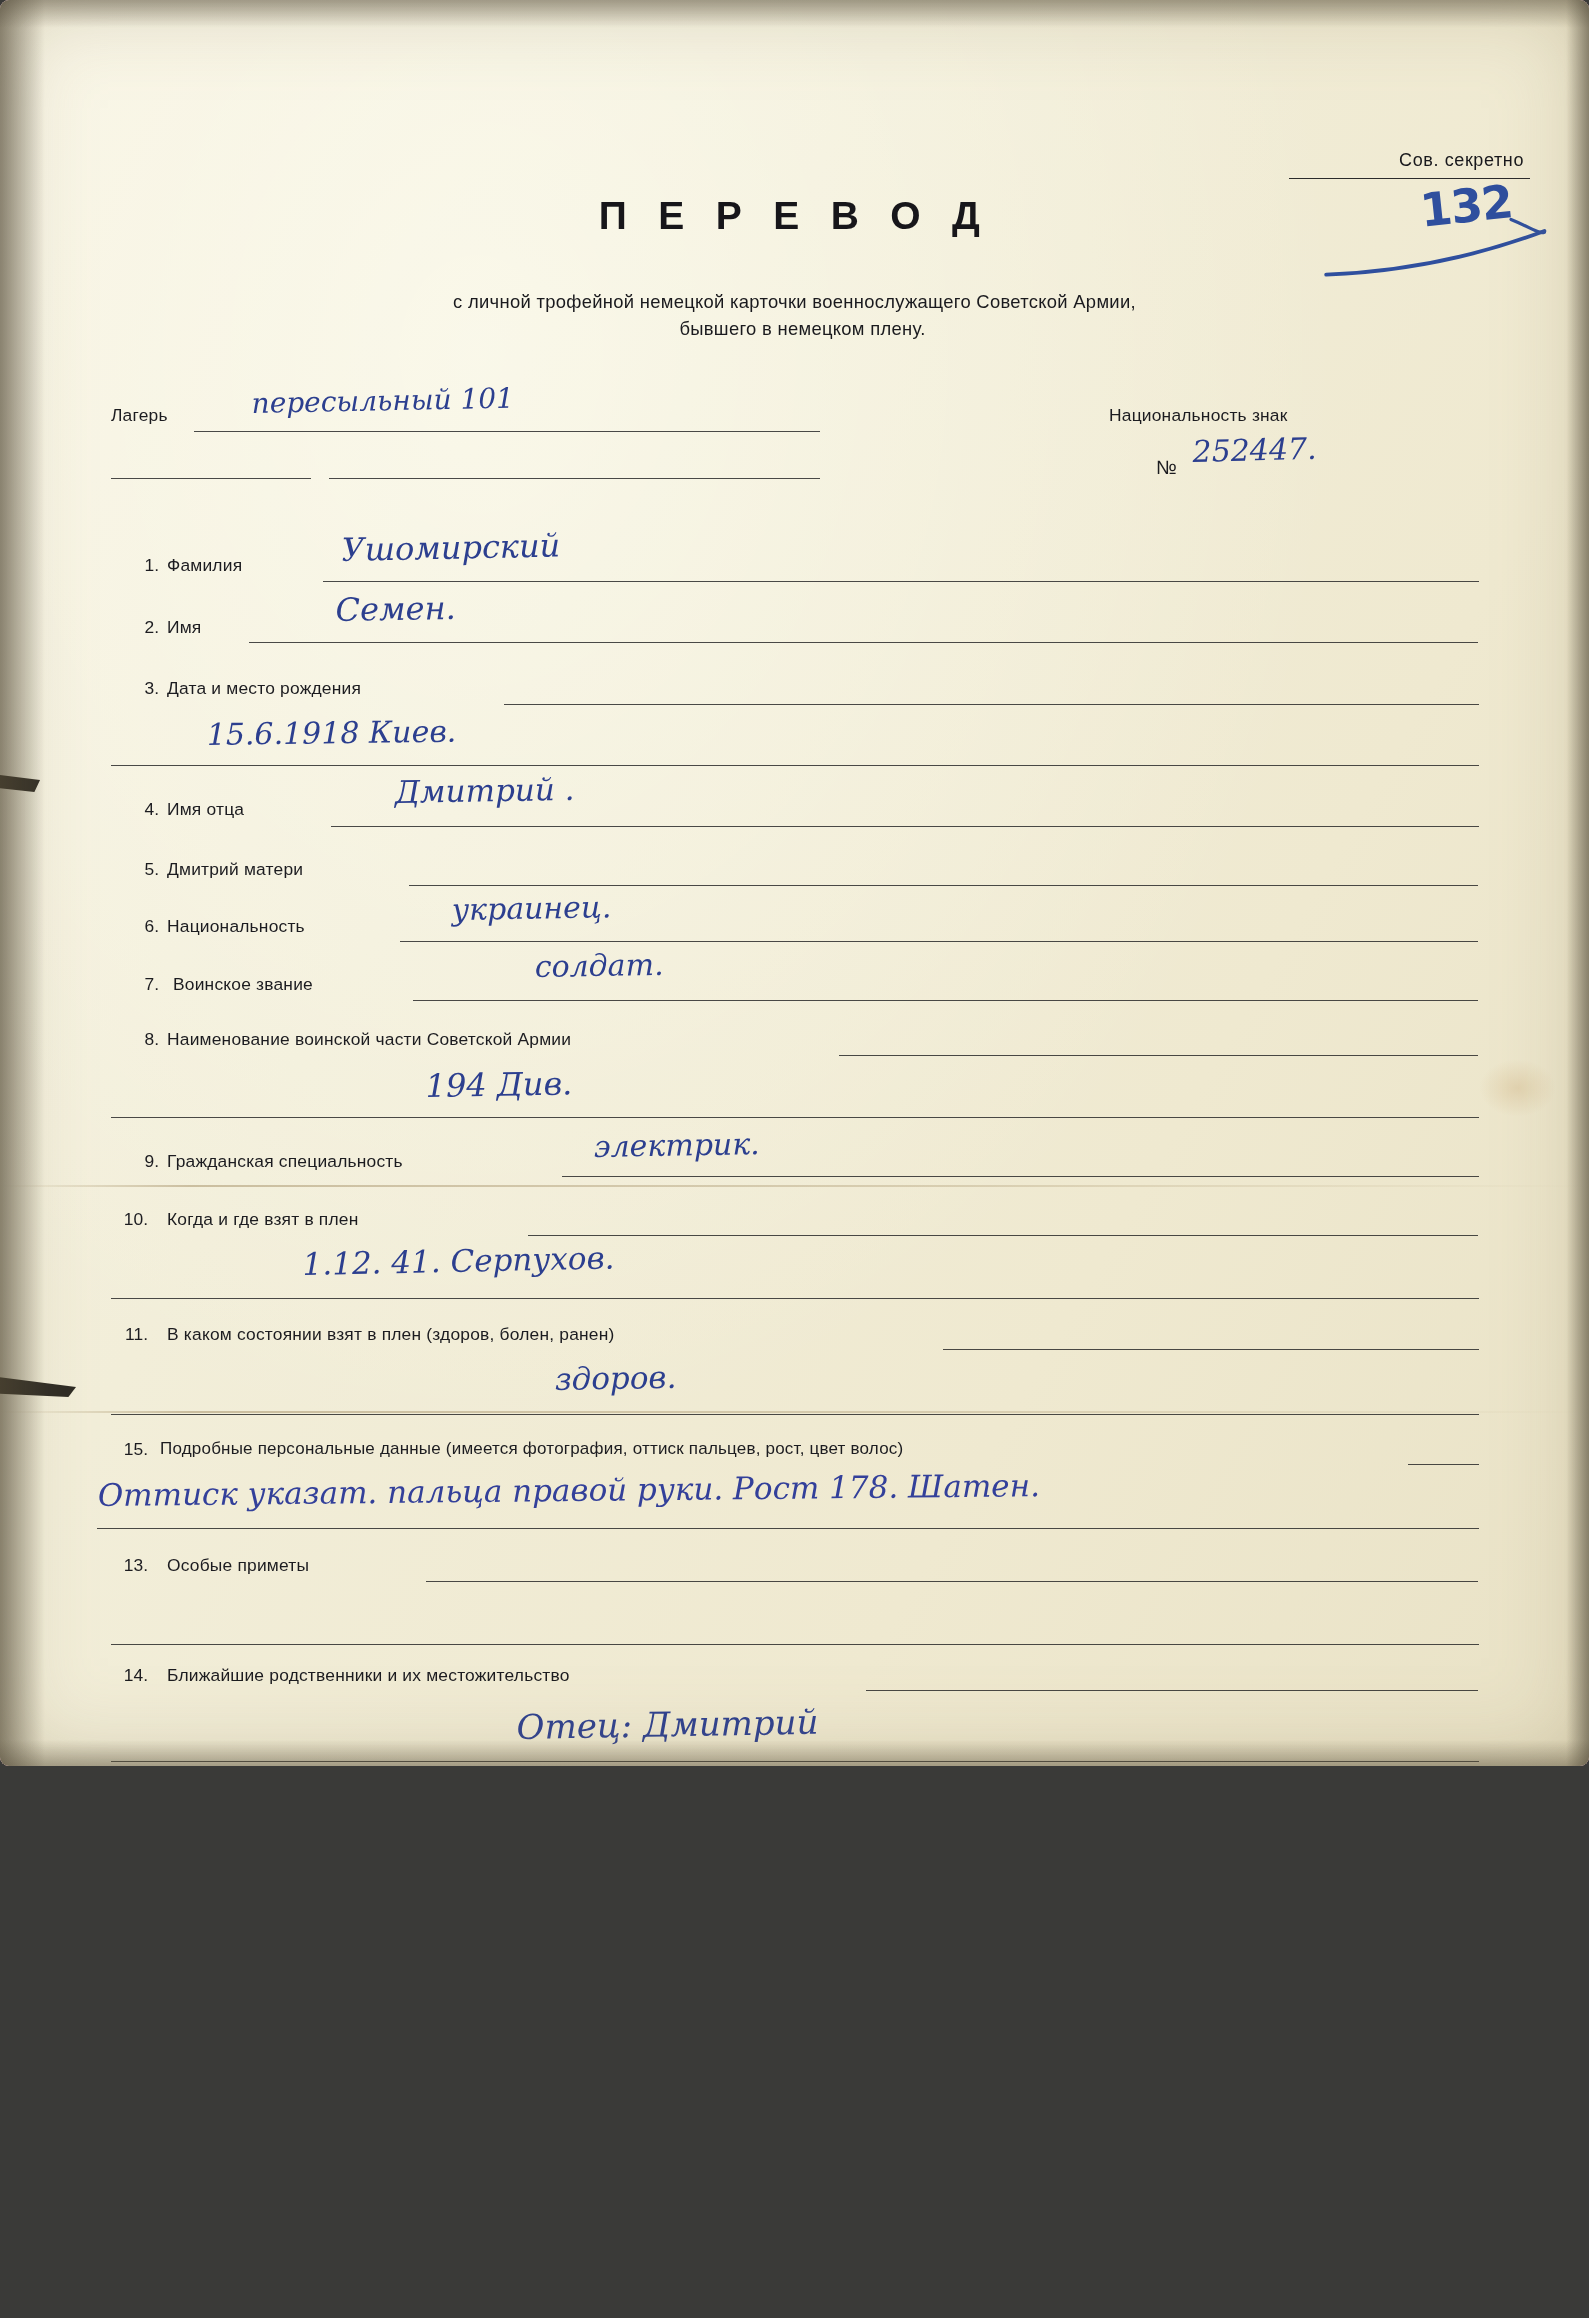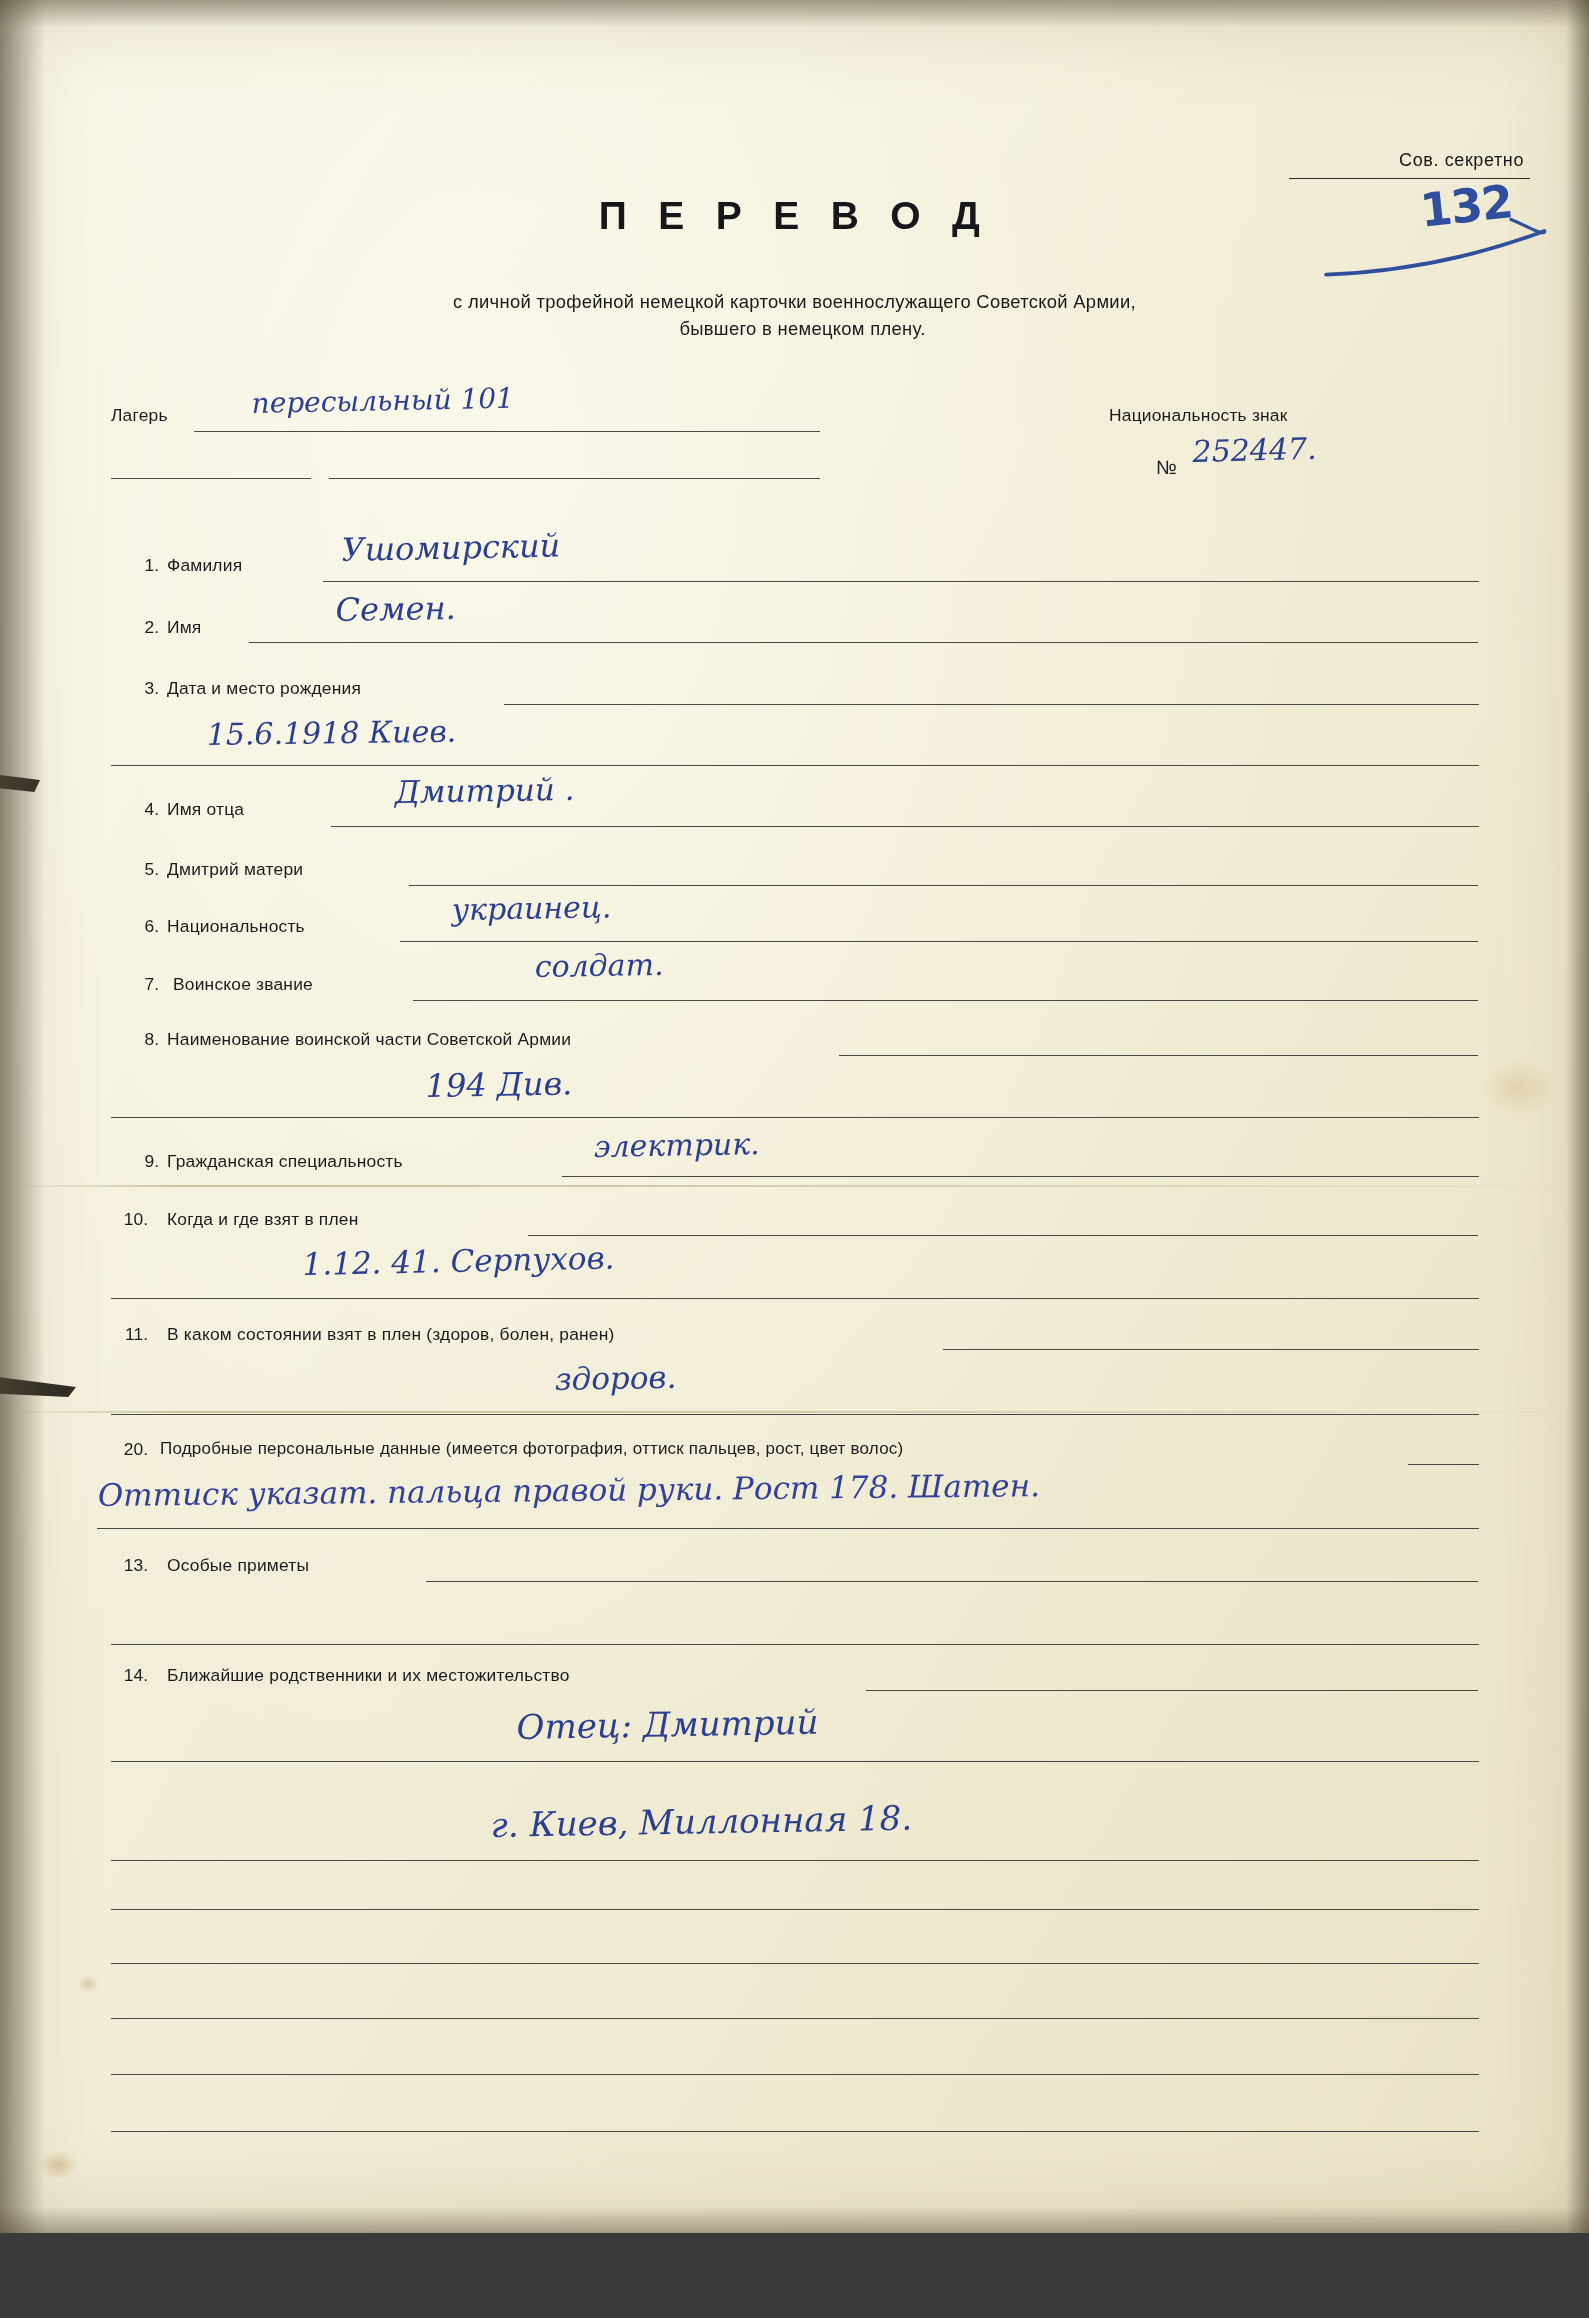--- a/index.html
+++ b/index.html
@@ -3,25 +3,26 @@
 <meta charset="utf-8">
 <style>
   html, body {
     margin: 0;
     padding: 0;
     background: #3a3a38;
   }
   .page {
     position: relative;
     width: 1589px;
-    height: 2233px;
+    height: 1766px;
     background: #f9a8d4;
     overflow: hidden;
     font-family: "Liberation Sans", sans-serif;
     color: #1d1d1d;
+    border-radius: 9px;
   }
   
   .paper-tint {
     position: absolute;
     inset: 0;
     background:
       radial-gradient(ellipse at 30% 20%, rgba(255,255,245,0.55), rgba(255,255,245,0) 55%),
       linear-gradient(120deg, #f7f3e2 0%, #f2eed9 35%, #efe9d0 70%, #e9e2c6 100%);
   }
   .edge-shadow {
@@ -262,21 +263,21 @@
   <div class="rule" style="left:528px; top:1235px; width:950px;"></div>
   <div class="rule" style="left:111px; top:1298px; width:1368px;"></div>
   <div class="hand" style="left:303px; top:1246px; font-size:31px; transform:rotate(-1.2deg);">1.12. 41.  Серпухов.</div>
 
   <div class="num" style="left:103px; top:1324px;">11.</div>
   <div class="label" style="left:167px; top:1324px;">В каком состоянии взят в плен (здоров, болен, ранен)</div>
   <div class="rule" style="left:943px; top:1349px; width:536px;"></div>
   <div class="rule" style="left:111px; top:1414px; width:1368px;"></div>
   <div class="hand" style="left:555px; top:1361px; font-size:31px; transform:rotate(-1deg);">здоров.</div>
 
-  <div class="num" style="left:103px; top:1439px;">20.</div>
+  <div class="num" style="left:103px; top:1439px;">15.</div>
   <div class="label" style="left:160px; top:1439px; font-size:17px;">Подробные персональные данные (имеется фотография, оттиск пальцев, рост, цвет волос)</div>
   <div class="rule" style="left:1408px; top:1464px; width:71px;"></div>
   <div class="rule" style="left:97px; top:1528px; width:1382px;"></div>
   <div class="hand ink2" style="left:98px; top:1477px; font-size:31px; transform:rotate(-0.6deg);">Оттиск указат. пальца правой руки. Рост 178. Шатен.</div>
 
   <div class="num" style="left:103px; top:1555px;">13.</div>
   <div class="label" style="left:167px; top:1555px;">Особые приметы</div>
   <div class="rule" style="left:426px; top:1581px; width:1052px;"></div>
   <div class="rule" style="left:111px; top:1644px; width:1368px;"></div>
   <div class="hand" style="left:452px; top:1595px; font-size:30px;"></div>

